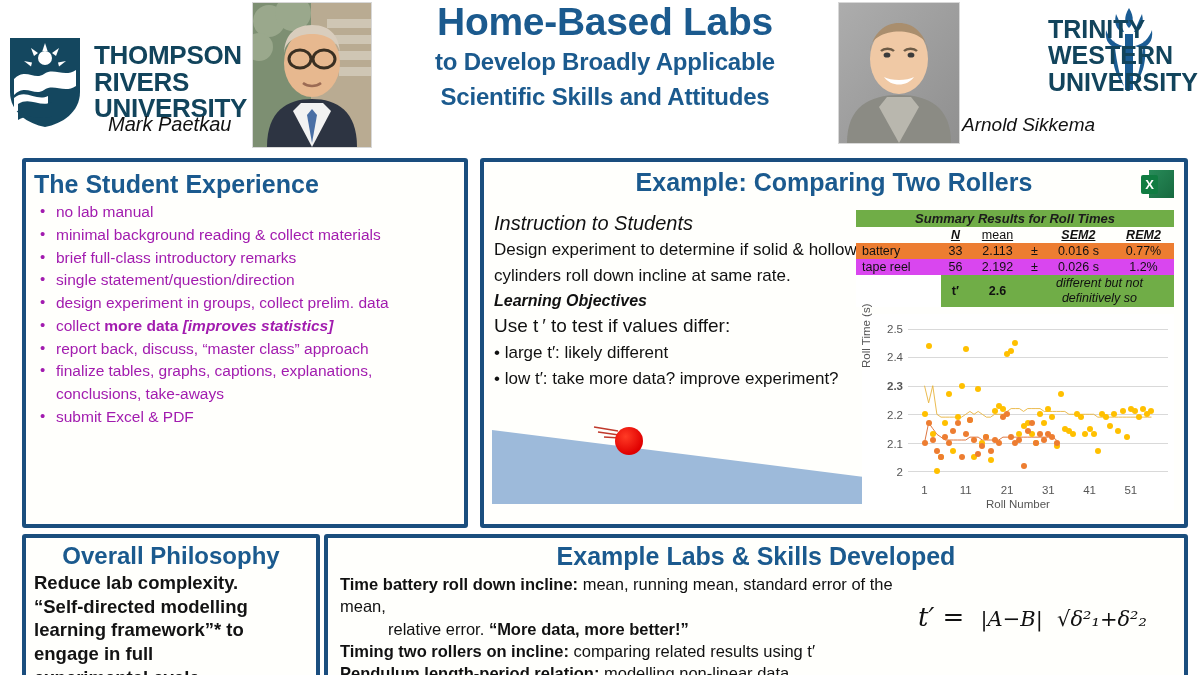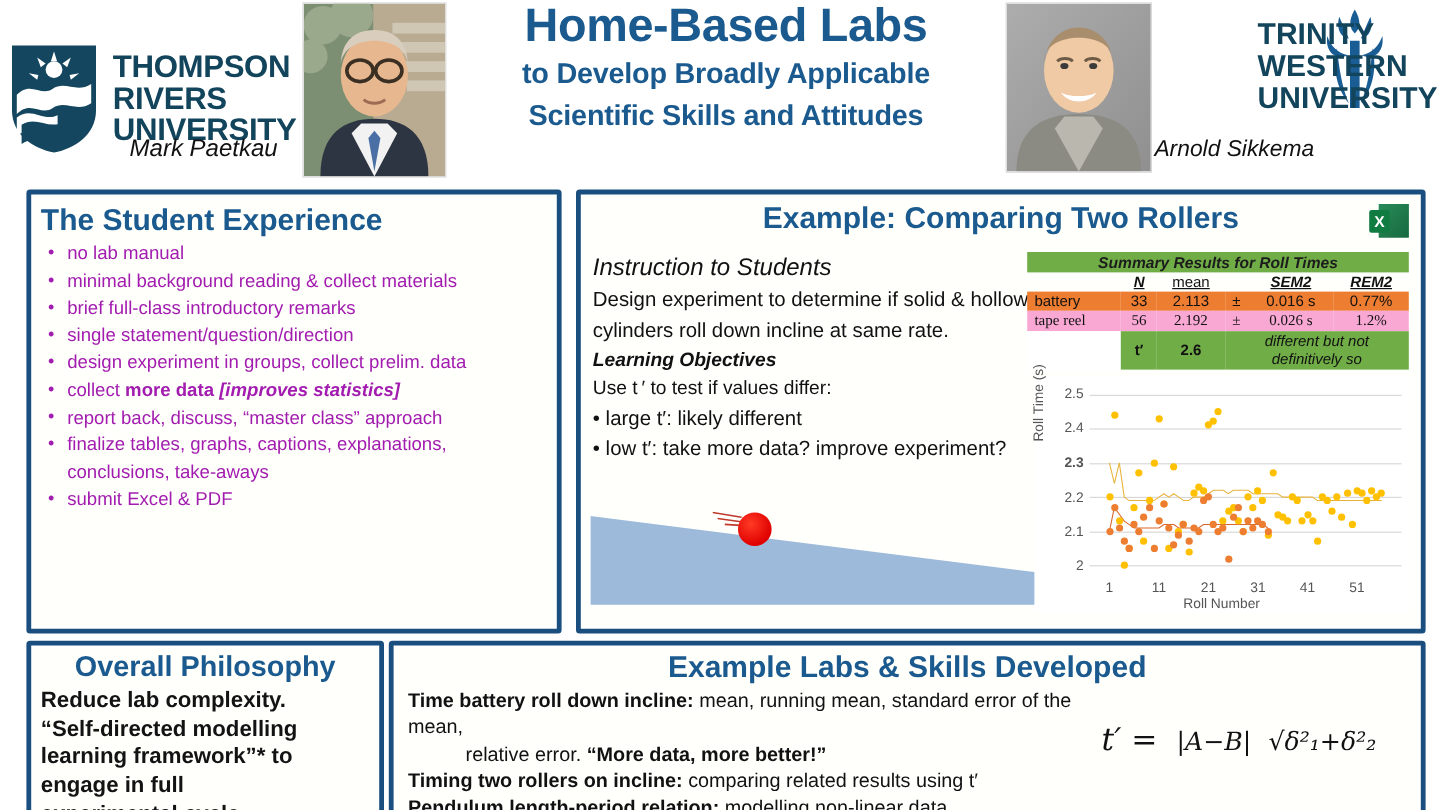--- a/index.html
+++ b/index.html
@@ -40,36 +40,36 @@
   .bullets i{font-weight:bold;font-style:italic;}
 
   
   #panel-example{left:480px;top:158px;width:700px;height:362px;overflow:hidden;}
   #panel-example .panel-title{font-size:25px;margin:6px 0 0 0;}
   .excel-ic{position:absolute;right:8px;top:6px;width:36px;height:34px;}
   .instr{position:absolute;left:10px;top:50px;width:368px;}
   .instr .hd{font-weight:normal;font-style:italic;font-size:20px;margin-bottom:2px;}
   .instr .bd{font-size:17px;line-height:1.52;}
   .instr .lo{font-weight:bold;font-style:italic;font-size:16px;margin-top:3px;}
-  .instr .use{font-size:16px;line-height:1.5;margin-top:2px;}
+  .instr .use{font-size:19px;line-height:1.5;margin-top:2px;}
   .instr .sb{font-size:17px;line-height:1.5;white-space:nowrap;}
   .ramp{position:absolute;left:8px;top:258px;width:380px;height:96px;}
   .ball{position:absolute;left:131px;top:265px;width:28px;height:28px;border-radius:50%;
         background:radial-gradient(circle at 38% 34%,#ff3b25,#e00000 70%);}
   .mlines{position:absolute;left:108px;top:262px;width:30px;height:16px;}
 
   
   .restable{position:absolute;left:372px;top:48px;width:318px;font-size:12.5px;border-collapse:collapse;}
   .restable td{padding:1px 3px;}
   .rt-title{background:#70ad47;color:#1c1c1c;font-weight:bold;font-style:italic;text-align:center;font-size:13px;padding:3px 0;}
   .rt-hdr td{text-align:center;font-weight:normal;}
   .rt-hdr .u{text-decoration:underline;font-style:italic;font-weight:bold;}
   .rt-hdr .un{text-decoration:underline;}
   .row-bat{background:#ed7d31;}
-  .row-tap{background:#f9a8d4;font-family:Liberation Serif, serif;}
+  .row-tap{background:#d946ef;}
   .row-bat td,.row-tap td{text-align:center;}
   .row-bat td:first-child,.row-tap td:first-child{text-align:left;padding-left:6px;}
   .rt-foot .blank{background:#ffffff;}
   .rt-foot .g{background:#70ad47;font-weight:bold;text-align:center;}
   .rt-foot .gi{background:#70ad47;font-style:italic;text-align:center;line-height:1.2;}
 
   
   .chart{position:absolute;left:378px;top:152px;width:312px;height:196px;background:#ffffff;}
   .ylab{position:absolute;left:-2px;top:54px;transform:rotate(-90deg);transform-origin:left top;
         font-size:11.5px;color:#555;white-space:nowrap;}

